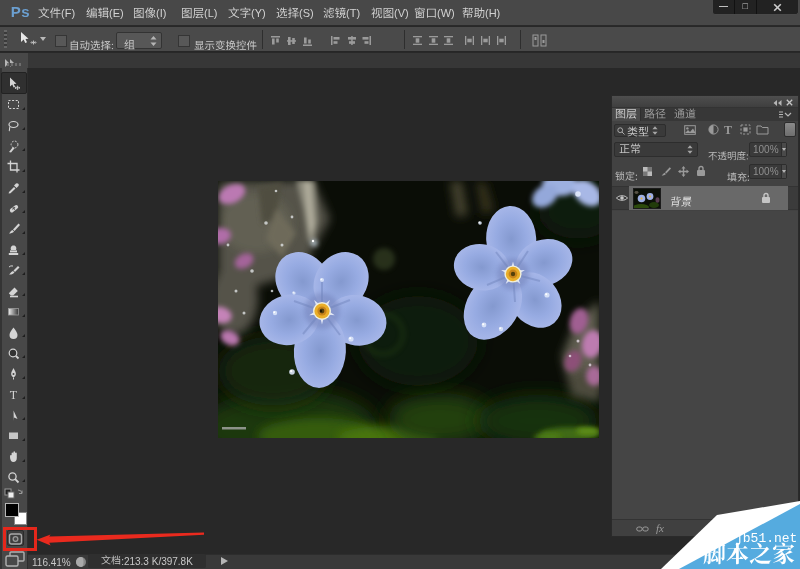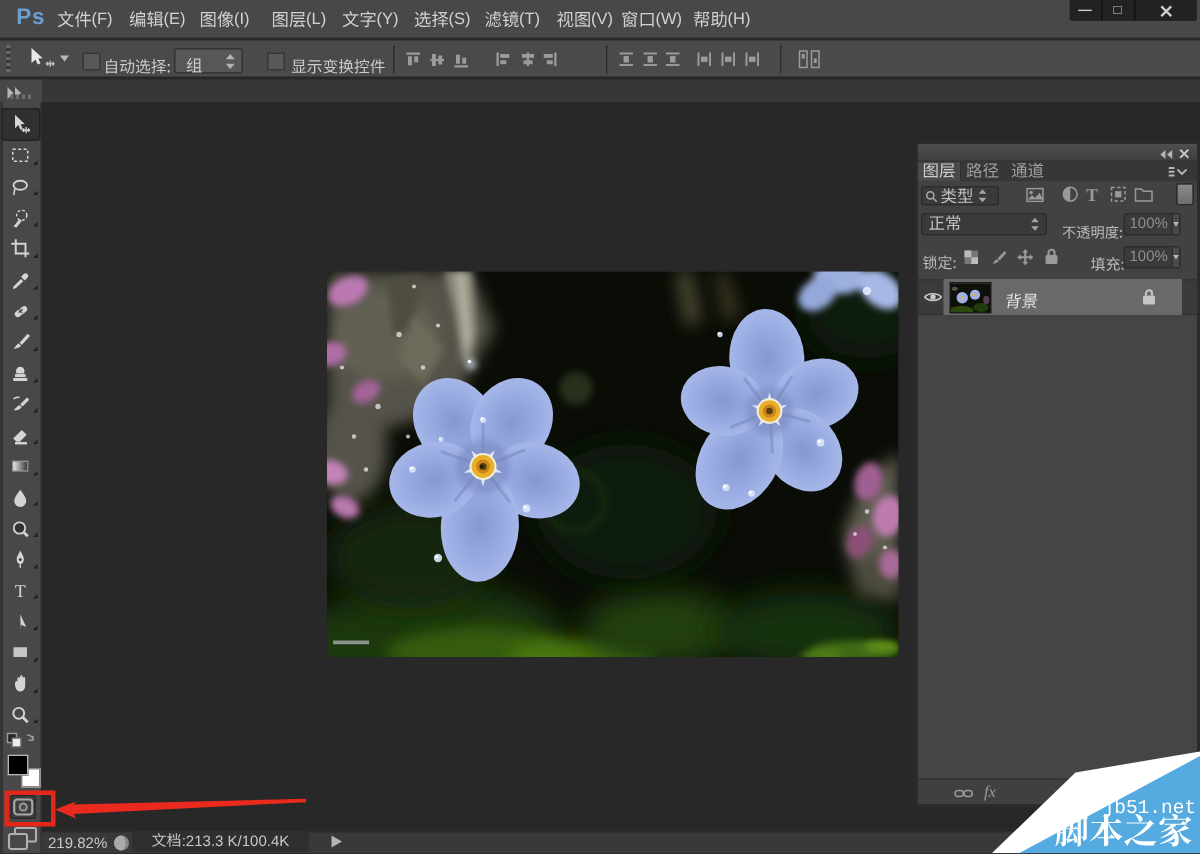--- a/index.html
+++ b/index.html
@@ -306,31 +306,31 @@
     <div class="ab" style="left:7px;top:530px;width:17px;height:16px;background:#3e3e3e;border:1px solid #2a2a2a;border-radius:2px"><svg width="15" height="12" style="margin:1px 0 0 0" viewBox="0 0 15 12">
         <rect x="1.5" y="1" width="12" height="10" rx="2" fill="none" stroke="#a9a9a9" stroke-width="1.4"></rect>
         <circle cx="7.5" cy="6" r="3" fill="#9a9a9a"></circle>
         <circle cx="7.5" cy="6" r="1.7" fill="#4a4a4a"></circle>
       </svg></div>
     <svg class="ab" style="left:5px;top:551px" width="20" height="16" viewBox="0 0 20 16">
       <rect x="1" y="5" width="12" height="10" rx="1.5" fill="none" stroke="#b0b0b0" stroke-width="1.4"></rect>
       <path d="M5,5 L5,2 a1,1 0 0 1 1,-1 L18,1 a1,1 0 0 1 1,1 L19,9 a1,1 0 0 1 -1,1 L13,10" fill="none" stroke="#b0b0b0" stroke-width="1.4"></path>
     </svg>
     <div class="ab" style="left:28px;top:554px;width:772px;height:15px;background:#393939;border-top:1px solid #2d2d2d"></div>
-    <div class="ab" style="left:32px;top:557px;color:#c8c8c8;font-size:10px">219.82%</div>
+    <div class="ab" style="left:32px;top:557px;color:#c8c8c8;font-size:10px">116.41%</div>
     <svg class="ab" style="left:75px;top:556px" width="12" height="12" viewBox="0 0 12 12">
       <circle cx="6" cy="6" r="5" fill="#888"></circle>
       <path d="M6,1 a5,5 0 0 0 0,10 a2.5,5 0 0 0 0,-10" fill="#aaa"></path>
     </svg>
     <div class="ab row" style="left:88px;top:554px;width:118px;height:14px;background:#2f2f2f;border-radius:2px;color:#c8c8c8;font-size:10px;justify-content:center">
       <svg width="20" height="12" viewBox="0 0 20 12" fill="#c8c8c8" style="vertical-align:-2.7px;">
         <use href="#gs6587" transform="translate(0.0,8.8) scale(0.0100,-0.0100)"></use>
         <use href="#gs6863" transform="translate(10.0,8.8) scale(0.0100,-0.0100)"></use>
       </svg>
-      <span>:213.3 K/100.4K</span>
+      <span>:213.3 K/397.8K</span>
     </div>
     <div class="ab" style="left:221px;top:557px;width:0;height:0;border-top:4.5px solid transparent;border-bottom:4.5px solid transparent;border-left:7px solid #b5b5b5"></div>
     <svg class="ab" style="left:218px;top:181px" width="381" height="257" viewBox="0 0 381 257">
       <defs>
         <filter id="b2" x="-60%" y="-60%" width="220%" height="220%">
           <feGaussianBlur stdDeviation="2.5"></feGaussianBlur>
         </filter>
         <filter id="b5" x="-60%" y="-60%" width="220%" height="220%">
           <feGaussianBlur stdDeviation="5"></feGaussianBlur>
         </filter>

